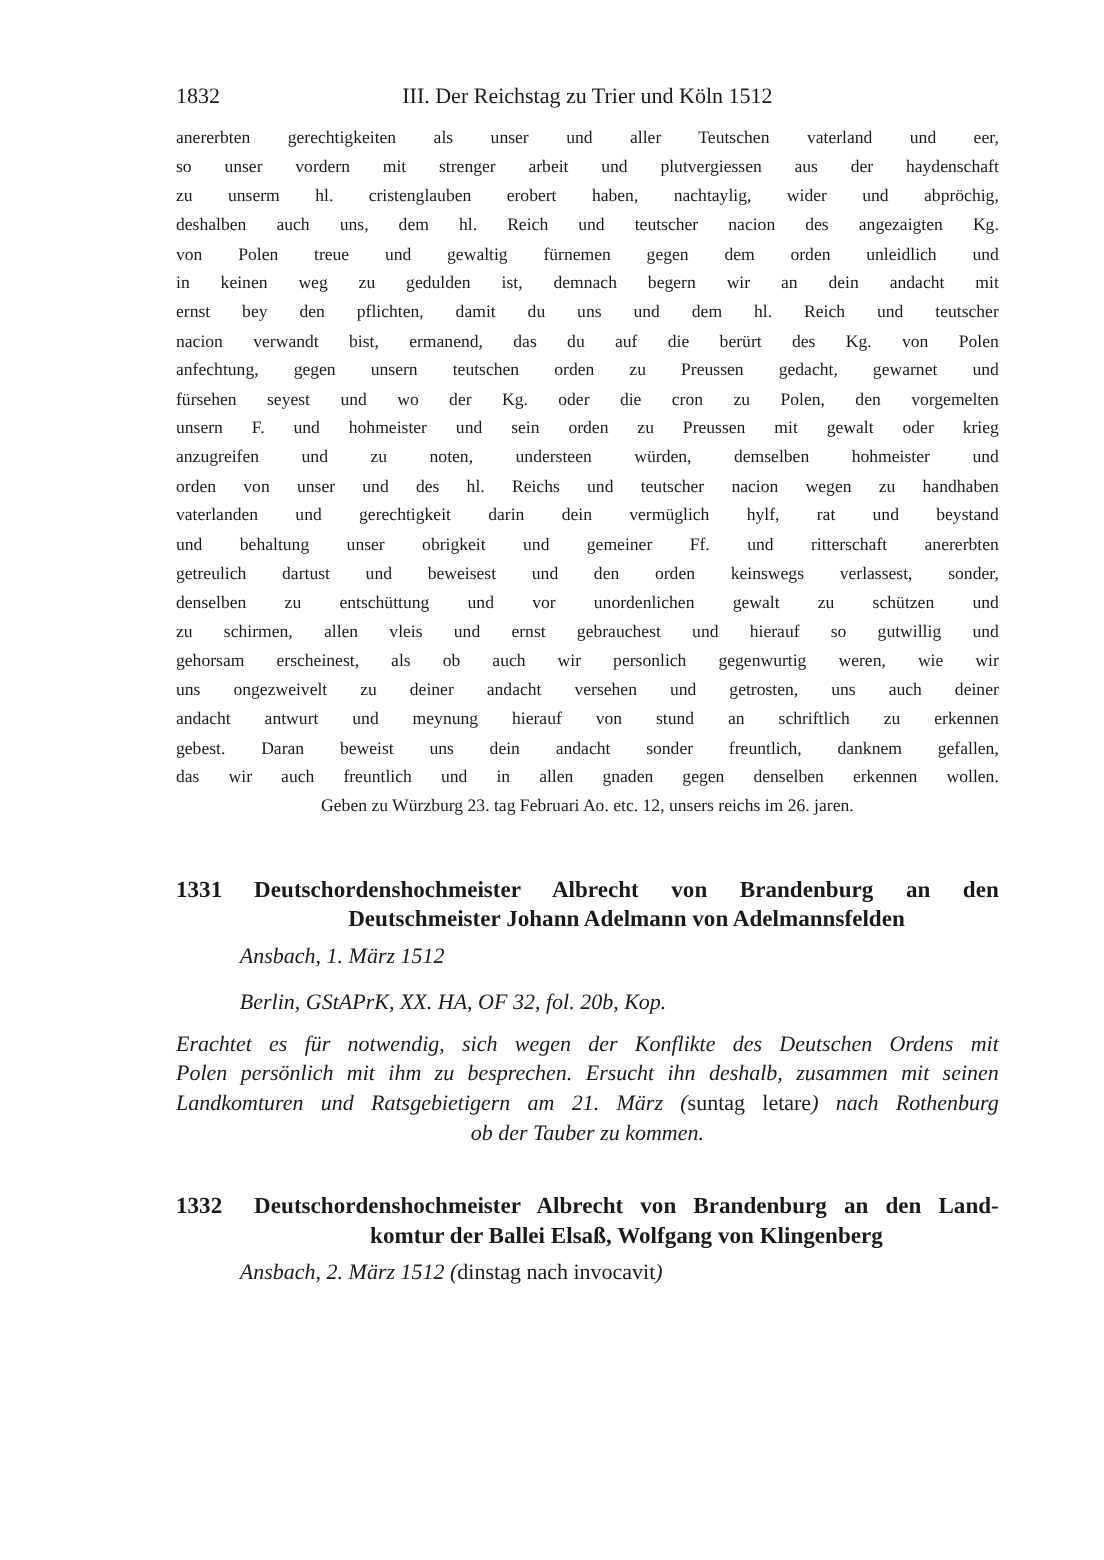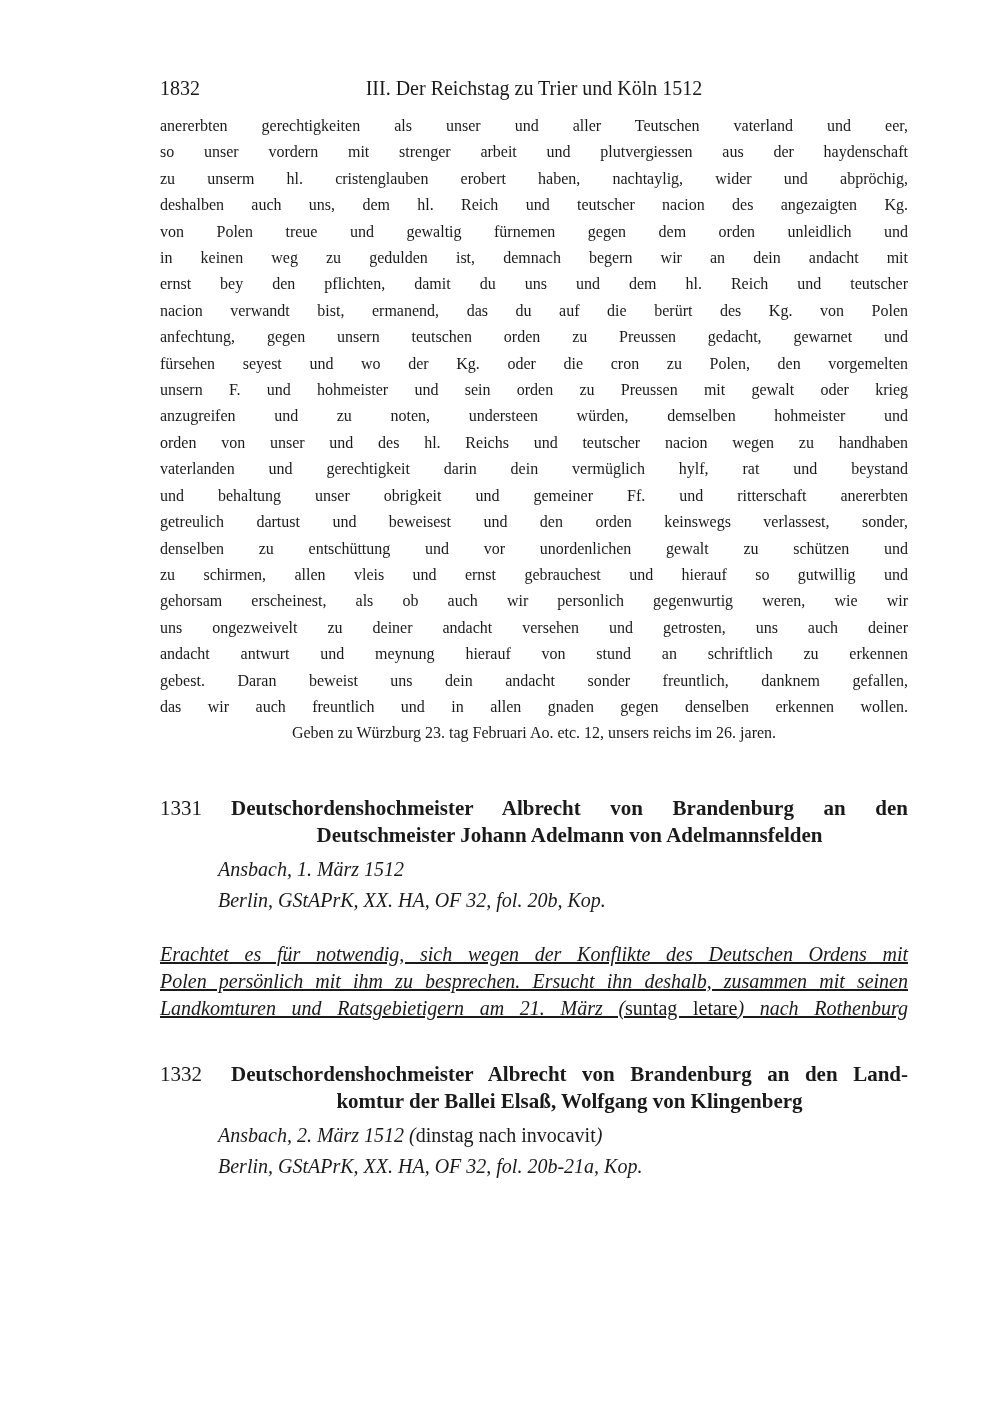--- a/index.html
+++ b/index.html
@@ -57,53 +57,52 @@
   
   .entry-1331 { margin-top: 48px; }
   .entry-1332 { margin-top: 39px; }
   .entry-row {
     display: flex;
     align-items: flex-start;
   }
   .entry-num {
     width: 58px;
     flex: 0 0 58px;
-    font-weight: normal;
+    font-weight: bold;
     font-size: 21px;
     line-height: 27px;
   }
   .entry-main {
     width: 690px;
     flex: 0 0 690px;
   }
   .entry-heading-line {
     font-weight: bold;
     font-size: 21px;
     line-height: 27px;
     margin-left: 13px;
   }
   .dateline {
     margin-top: 7px;
     font-style: italic;
     font-size: 20px;
     line-height: 26px;
   }
   .source-line {
-    margin-top: 5px;
+    margin-top: 16px;
     font-style: italic;
     font-size: 20px;
     line-height: 26px;
   }
   .roman { font-style: normal; }
   .summary {
-    margin-top: 28px;
+    margin-top: 12px;
     font-style: italic;
     font-size: 20px;
     line-height: 27px;
-    text-decoration: underline;
   }
 </style>
 </head>
 <body>
 
 <div class="page">
   <div class="content">
 
     <div class="header-row">
       <span class="running-head">III. Der Reichstag zu Trier und Köln 1512</span>
@@ -144,29 +143,29 @@
           <div class="entry-heading-line jline">Deutschordenshochmeister Albrecht von Brandenburg an den</div>
           <div class="entry-heading-line lline">Deutschmeister Johann Adelmann von Adelmannsfelden</div>
           <div class="dateline"><span>Ansbach, 1. März 1512</span><span class="roman"></span><span></span></div>
           <div class="source-line">Berlin, GStAPrK, XX. HA, OF 32, fol. 20b, Kop.</div>
         </div>
       </div>
       <div class="summary">
         <div class="jline"><span>Erachtet es für notwendig, sich wegen der Konflikte des Deutschen Ordens mit</span><span class="roman"></span><span></span></div>
         <div class="jline"><span>Polen persönlich mit ihm zu besprechen. Ersucht ihn deshalb, zusammen mit seinen</span><span class="roman"></span><span></span></div>
         <div class="jline"><span>Landkomturen und Ratsgebietigern am 21. März (</span><span class="roman">suntag letare</span><span>) nach Rothenburg</span></div>
+        <div class="lline"><span>ob der Tauber zu kommen.</span><span class="roman"></span><span></span></div>
       </div>
     </section>
 
     <section class="entry-1332">
       <div class="entry-row">
         <div class="entry-num">1332</div>
         <div class="entry-main">
           <div class="entry-heading-line jline">Deutschordenshochmeister Albrecht von Brandenburg an den Land-</div>
           <div class="entry-heading-line lline">komtur der Ballei Elsaß, Wolfgang von Klingenberg</div>
           <div class="dateline"><span>Ansbach, 2. März 1512 (</span><span class="roman">dinstag nach invocavit</span><span>)</span></div>
-          <div class="source-line">Berlin, GStAPrK, XX. HA, OF 32, fol. 20b-21a, Kop.</div>
         </div>
       </div>
     </section>
 
   </div>
 </div>
 
 </body></html>

